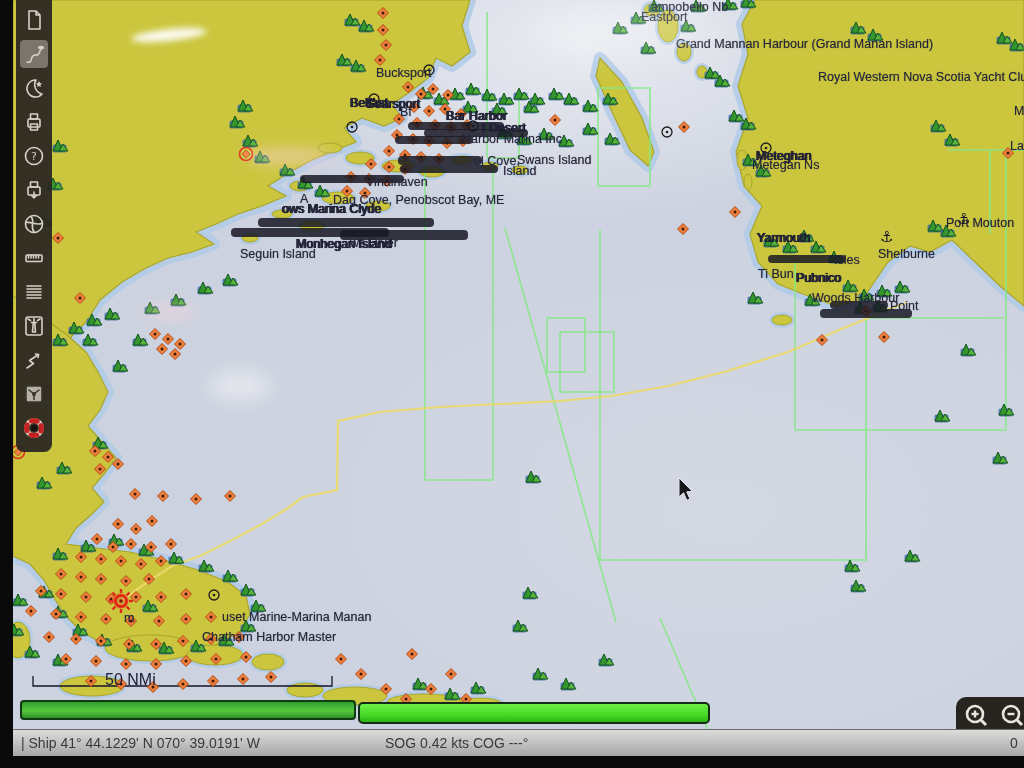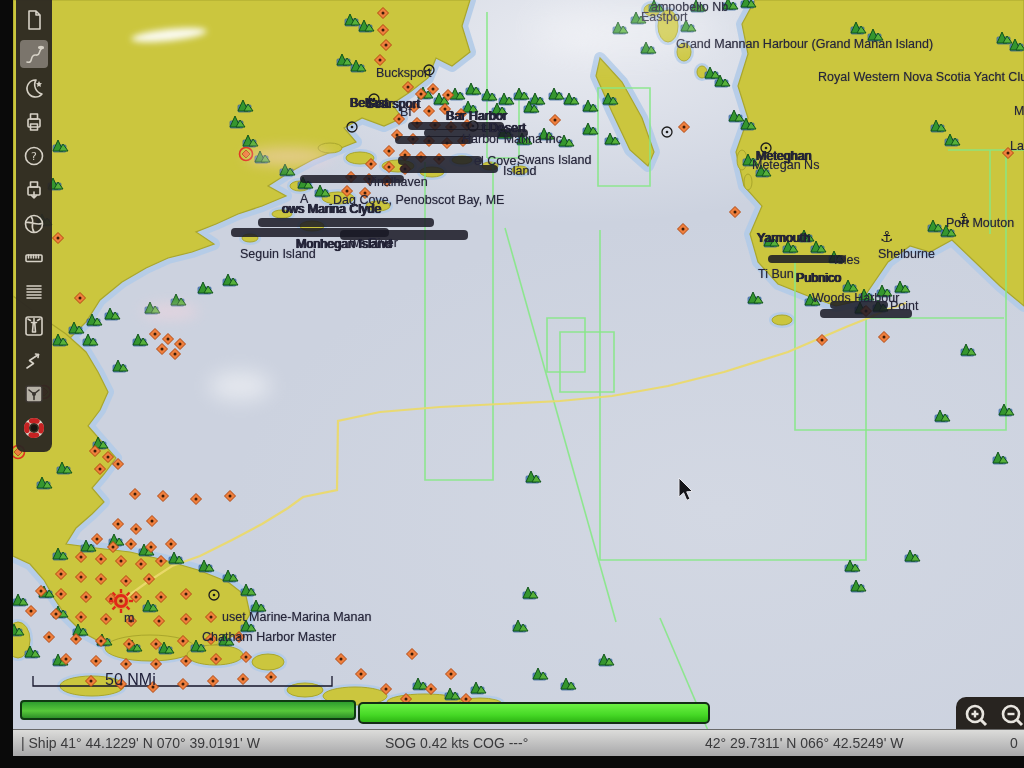--- a/index.html
+++ b/index.html
@@ -589,21 +589,20 @@
         <circle cx="13" cy="12" r="8" fill="none" stroke="#e8e5df" stroke-width="2.6"></circle>
         <line x1="9.5" y1="12" x2="16.5" y2="12" stroke="#e8e5df" stroke-width="2.4"></line>
         <line x1="19" y1="18" x2="24" y2="23" stroke="#e8e5df" stroke-width="3"></line>
       </svg>
     </button>
   </div>
 
   <div id="statusbar">
     <span id="sb-ship">| Ship 41° 44.1229' N  070° 39.0191' W</span>
     <span id="sb-sog">SOG 0.42 kts  COG ---°</span>
-    <span id="sb-cur">42° 29.7311' N  066° 42.5249' W</span>
     <span id="sb-frag">0</span>
   </div>
 
   <div id="cursor">
     <svg width="22" height="26" viewBox="0 0 22 26">
       <path d="M1,0 L1,19 L5.6,14.8 L8.8,22.3 L12,21 L8.7,13.8 L14.4,13.4 Z" fill="#15151a" stroke="#e8e8ee" stroke-width="1"></path>
     </svg>
   </div>
 </div>
 

